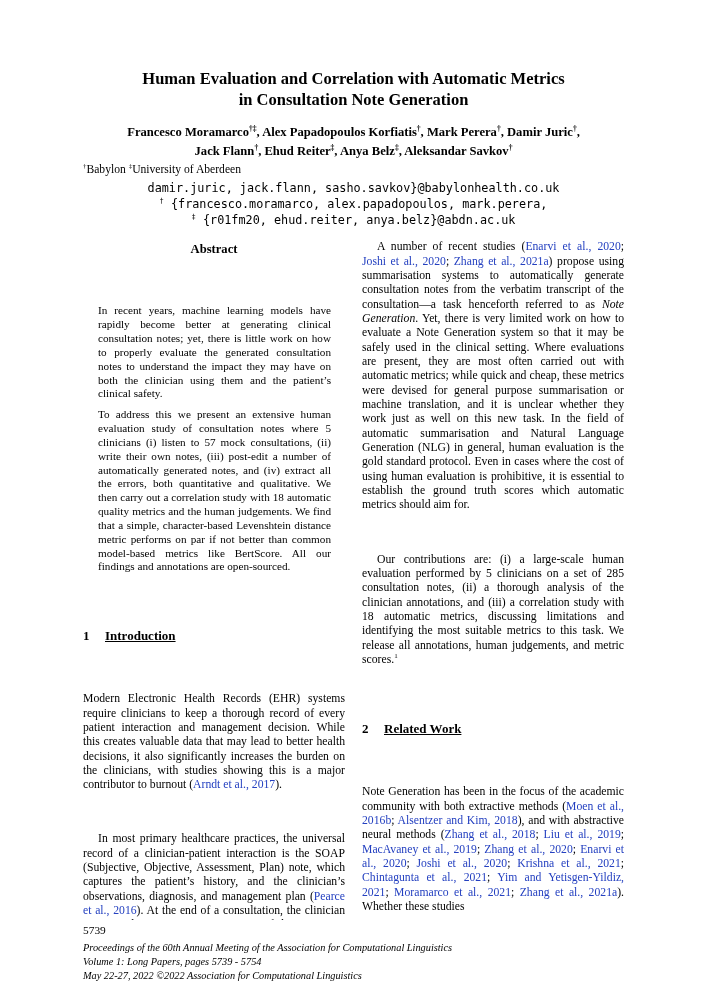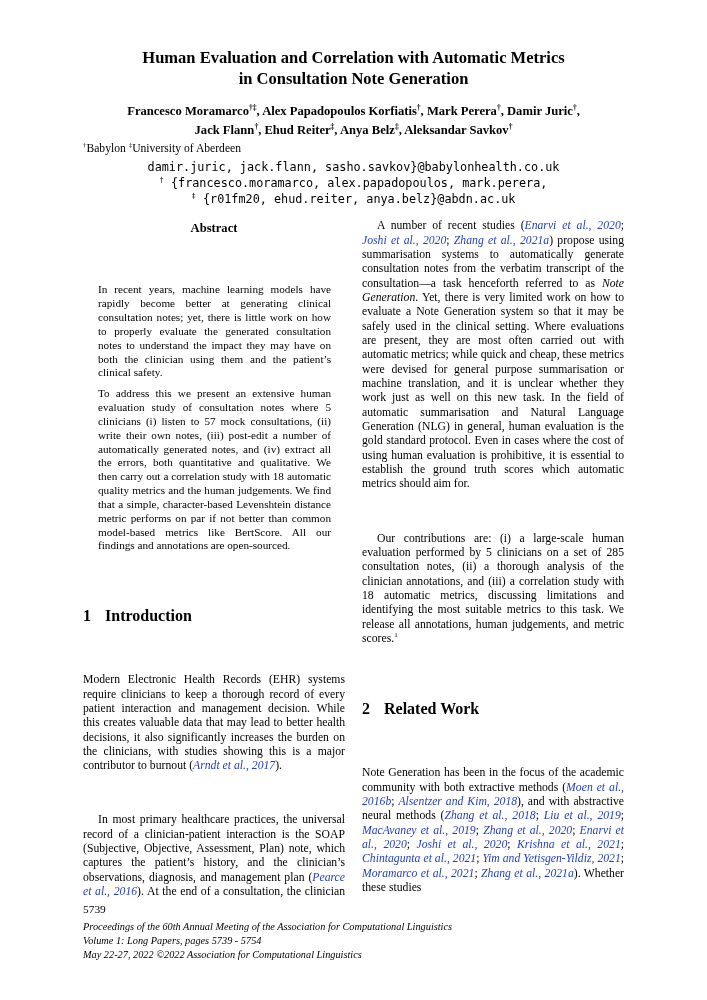--- a/index.html
+++ b/index.html
@@ -2,37 +2,37 @@
 <html lang="en" style="--cite: #2440c0;"><head>
 <meta charset="utf-8">
 <style>
   :root { --cite: #2440c0; }
   * { box-sizing: border-box; }
   html, body { margin: 0; padding: 0; background: #ffffff; }
   .page {
     width: 707px; height: 1000px; margin: 0 auto; position: relative;
     background: #ffffff; color: #000;
     font-family: "Liberation Serif", serif;
-    padding: 47px 83px 0 83px; overflow: hidden;
+    padding: 68px 83px 0 83px; overflow: hidden;
   }
   .title { margin: 0; font-size: 16.5px; font-weight: 700; text-align: center; line-height: 1.3; }
   .authors { margin: 12px 0 0 0; font-size: 12.6px; font-weight: 700; text-align: center; line-height: 1.5; }
   .affiliation { margin-top: 2px; font-size: 11.6px; text-align: left; }
   .emails { margin-top: 4px; text-align: center; font-family: "DejaVu Sans Mono", monospace; font-size: 11.8px; line-height: 1.38; }
   .columns { display: flex; gap: 17px; margin-top: 12px; height: 680px; }
   .col { width: 262px; min-width: 262px; overflow: hidden; display: flex; flex-direction: column; gap: 40px; }
   .abstract-heading { margin: 2px 0 7px 0; font-size: 12.6px; font-weight: 700; text-align: center; }
   .abstract-body { padding: 0 14px 0 15px; font-size: 11.2px; line-height: 1.235; text-align: justify; hyphens: auto; -webkit-hyphens: auto; }
   .abstract-body p { margin: 0; }
   .abstract-body p + p { margin-top: 7px; }
-  .section-heading { margin: 14px 0 8px 0; font-size: 16px; font-weight: 700; }
+  .section-heading { margin: 14px 0 8px 0; font-size: 13px; font-weight: 700; text-decoration: underline; }
   .sec-num { display: inline-block; min-width: 22px; }
   .body-p { margin: 0; font-size: 11.7px; line-height: 1.225; text-align: justify; hyphens: auto; -webkit-hyphens: auto; }
   p.indent { text-indent: 15px; }
-  .cite { color: var(--cite); cursor: pointer; font-style: italic; }
+  .cite { color: var(--cite); cursor: pointer; }
   .link { color: var(--cite); cursor: pointer; word-break: break-all; }
   sup { font-size: 60%; line-height: 0; }
   .footnote-area { margin-top: auto; padding-top: 6px; }
   .fn-rule { width: 108px; border-top: 1px solid #000; margin-bottom: 4px; }
   .footnote { margin: 0; font-size: 9.8px; line-height: 1.3; }
   .page-footer { margin-top: 4px; }
   .page-number { font-size: 11.4px; margin-bottom: 5px; }
   .proc-line { font-style: italic; font-size: 10.3px; line-height: 1.36; }
 </style>
 </head>

